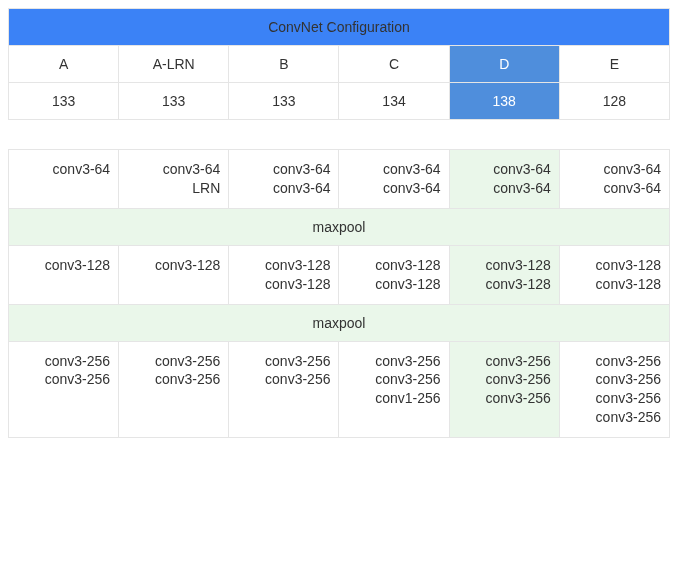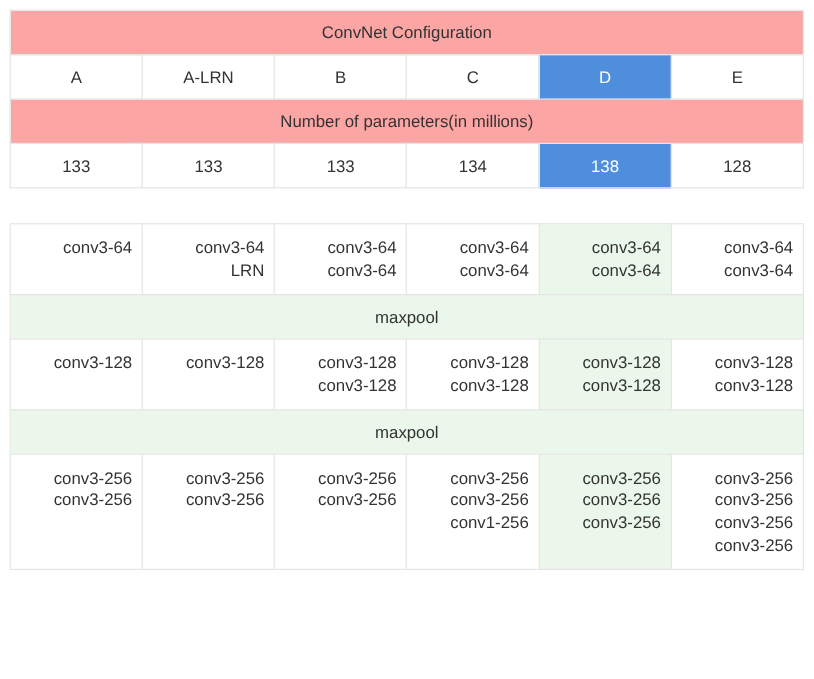--- a/index.html
+++ b/index.html
@@ -17,21 +17,21 @@
     width: 100%;
     table-layout: fixed;
   }
   td {
     border: 1px solid #e5e5e5;
     padding: 10px 8px;
     vertical-align: top;
     text-align: left;
   }
   .header-cream {
-    background: #fca5a5;
+    background: #3b82f6;
     text-align: center;
     vertical-align: middle;
   }
   .green-tint {
     background: #eaf7ea;
   }
   .green-tint-center {
     background: #eaf7ea;
     text-align: center;
   }
@@ -62,23 +62,20 @@
   <tr>
     <td class="center">A</td>
     <td class="center">A-LRN</td>
     <td class="center">B</td>
     <td class="center">C</td>
     <td class="center blue-highlight">D</td>
     <td class="center">E</td>
   </tr>
 
 
-  <tr>
-    <td colspan="6" class="header-cream">Number of parameters(in millions)</td>
-  </tr>
 
   <tr>
     <td class="center">133</td>
     <td class="center">133</td>
     <td class="center">133</td>
     <td class="center">134</td>
     <td class="center blue-highlight">138</td>
     <td class="center">128</td>
   </tr>
 

